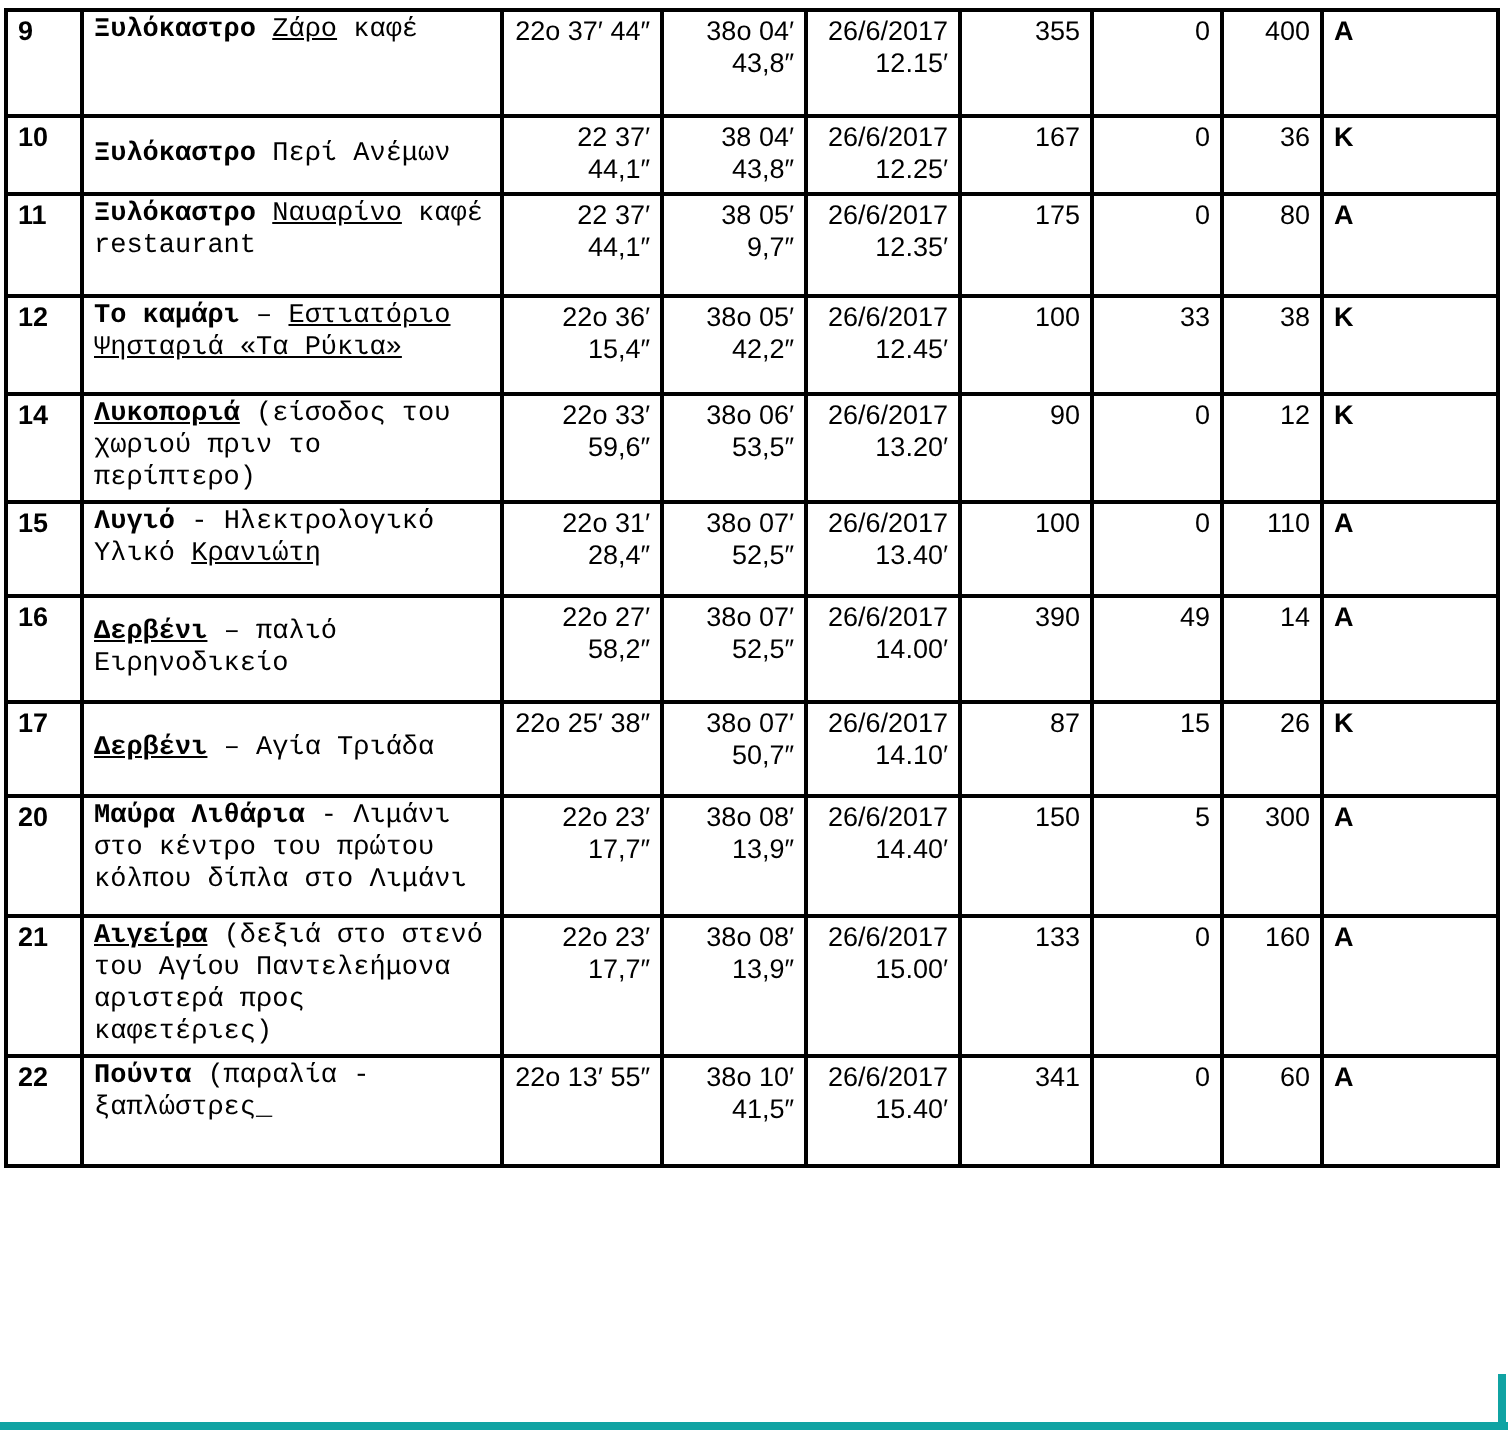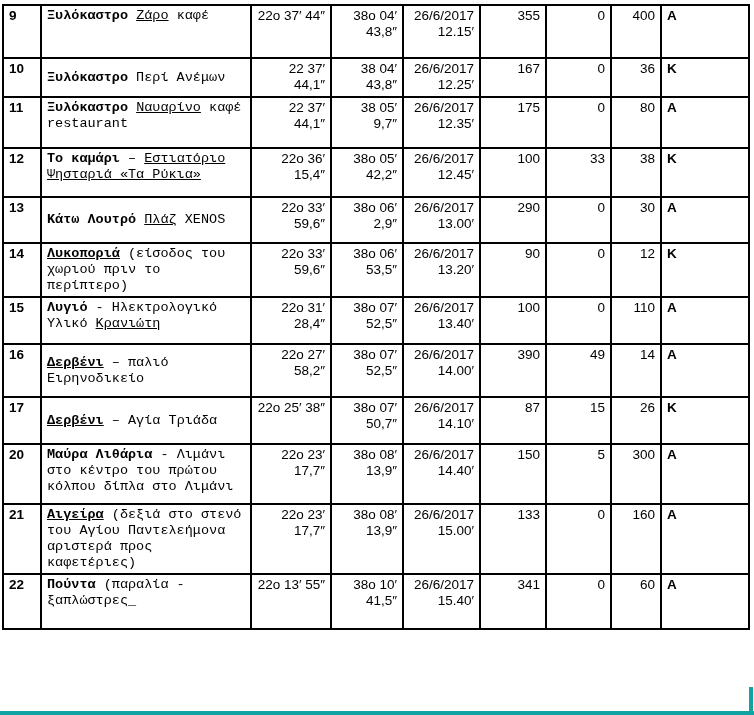--- a/index.html
+++ b/index.html
@@ -144,34 +144,20 @@
           <td class="coord">38ο 05′ 42,2″</td>
           <td class="date">
             <span class="date-line">26/6/2017</span>
             <span class="time-line">12.45′</span>
           </td>
           <td class="n">100</td>
           <td class="n">33</td>
           <td class="n">38</td>
           <td class="letter">K</td>
         </tr>
-        <tr style="height: 46px;">
-          <td class="num">13</td>
-          <td class="name vmid"><span class="b">Κάτω Λουτρό</span><span> </span><span class="u">Πλάζ</span><span> XENOS</span></td>
-          <td class="coord">22ο 33′ 59,6″</td>
-          <td class="coord">38ο 06′ 2,9″</td>
-          <td class="date">
-            <span class="date-line">26/6/2017</span>
-            <span class="time-line">13.00′</span>
-          </td>
-          <td class="n">290</td>
-          <td class="n">0</td>
-          <td class="n">30</td>
-          <td class="letter">A</td>
-        </tr>
         <tr style="height: 48px;">
           <td class="num">14</td>
           <td class="name"><span class="b u">Λυκοποριά</span><span> (είσοδος του χωριού πριν το περίπτερο)</span></td>
           <td class="coord">22ο 33′ 59,6″</td>
           <td class="coord">38ο 06′ 53,5″</td>
           <td class="date">
             <span class="date-line">26/6/2017</span>
             <span class="time-line">13.20′</span>
           </td>
           <td class="n">90</td>

